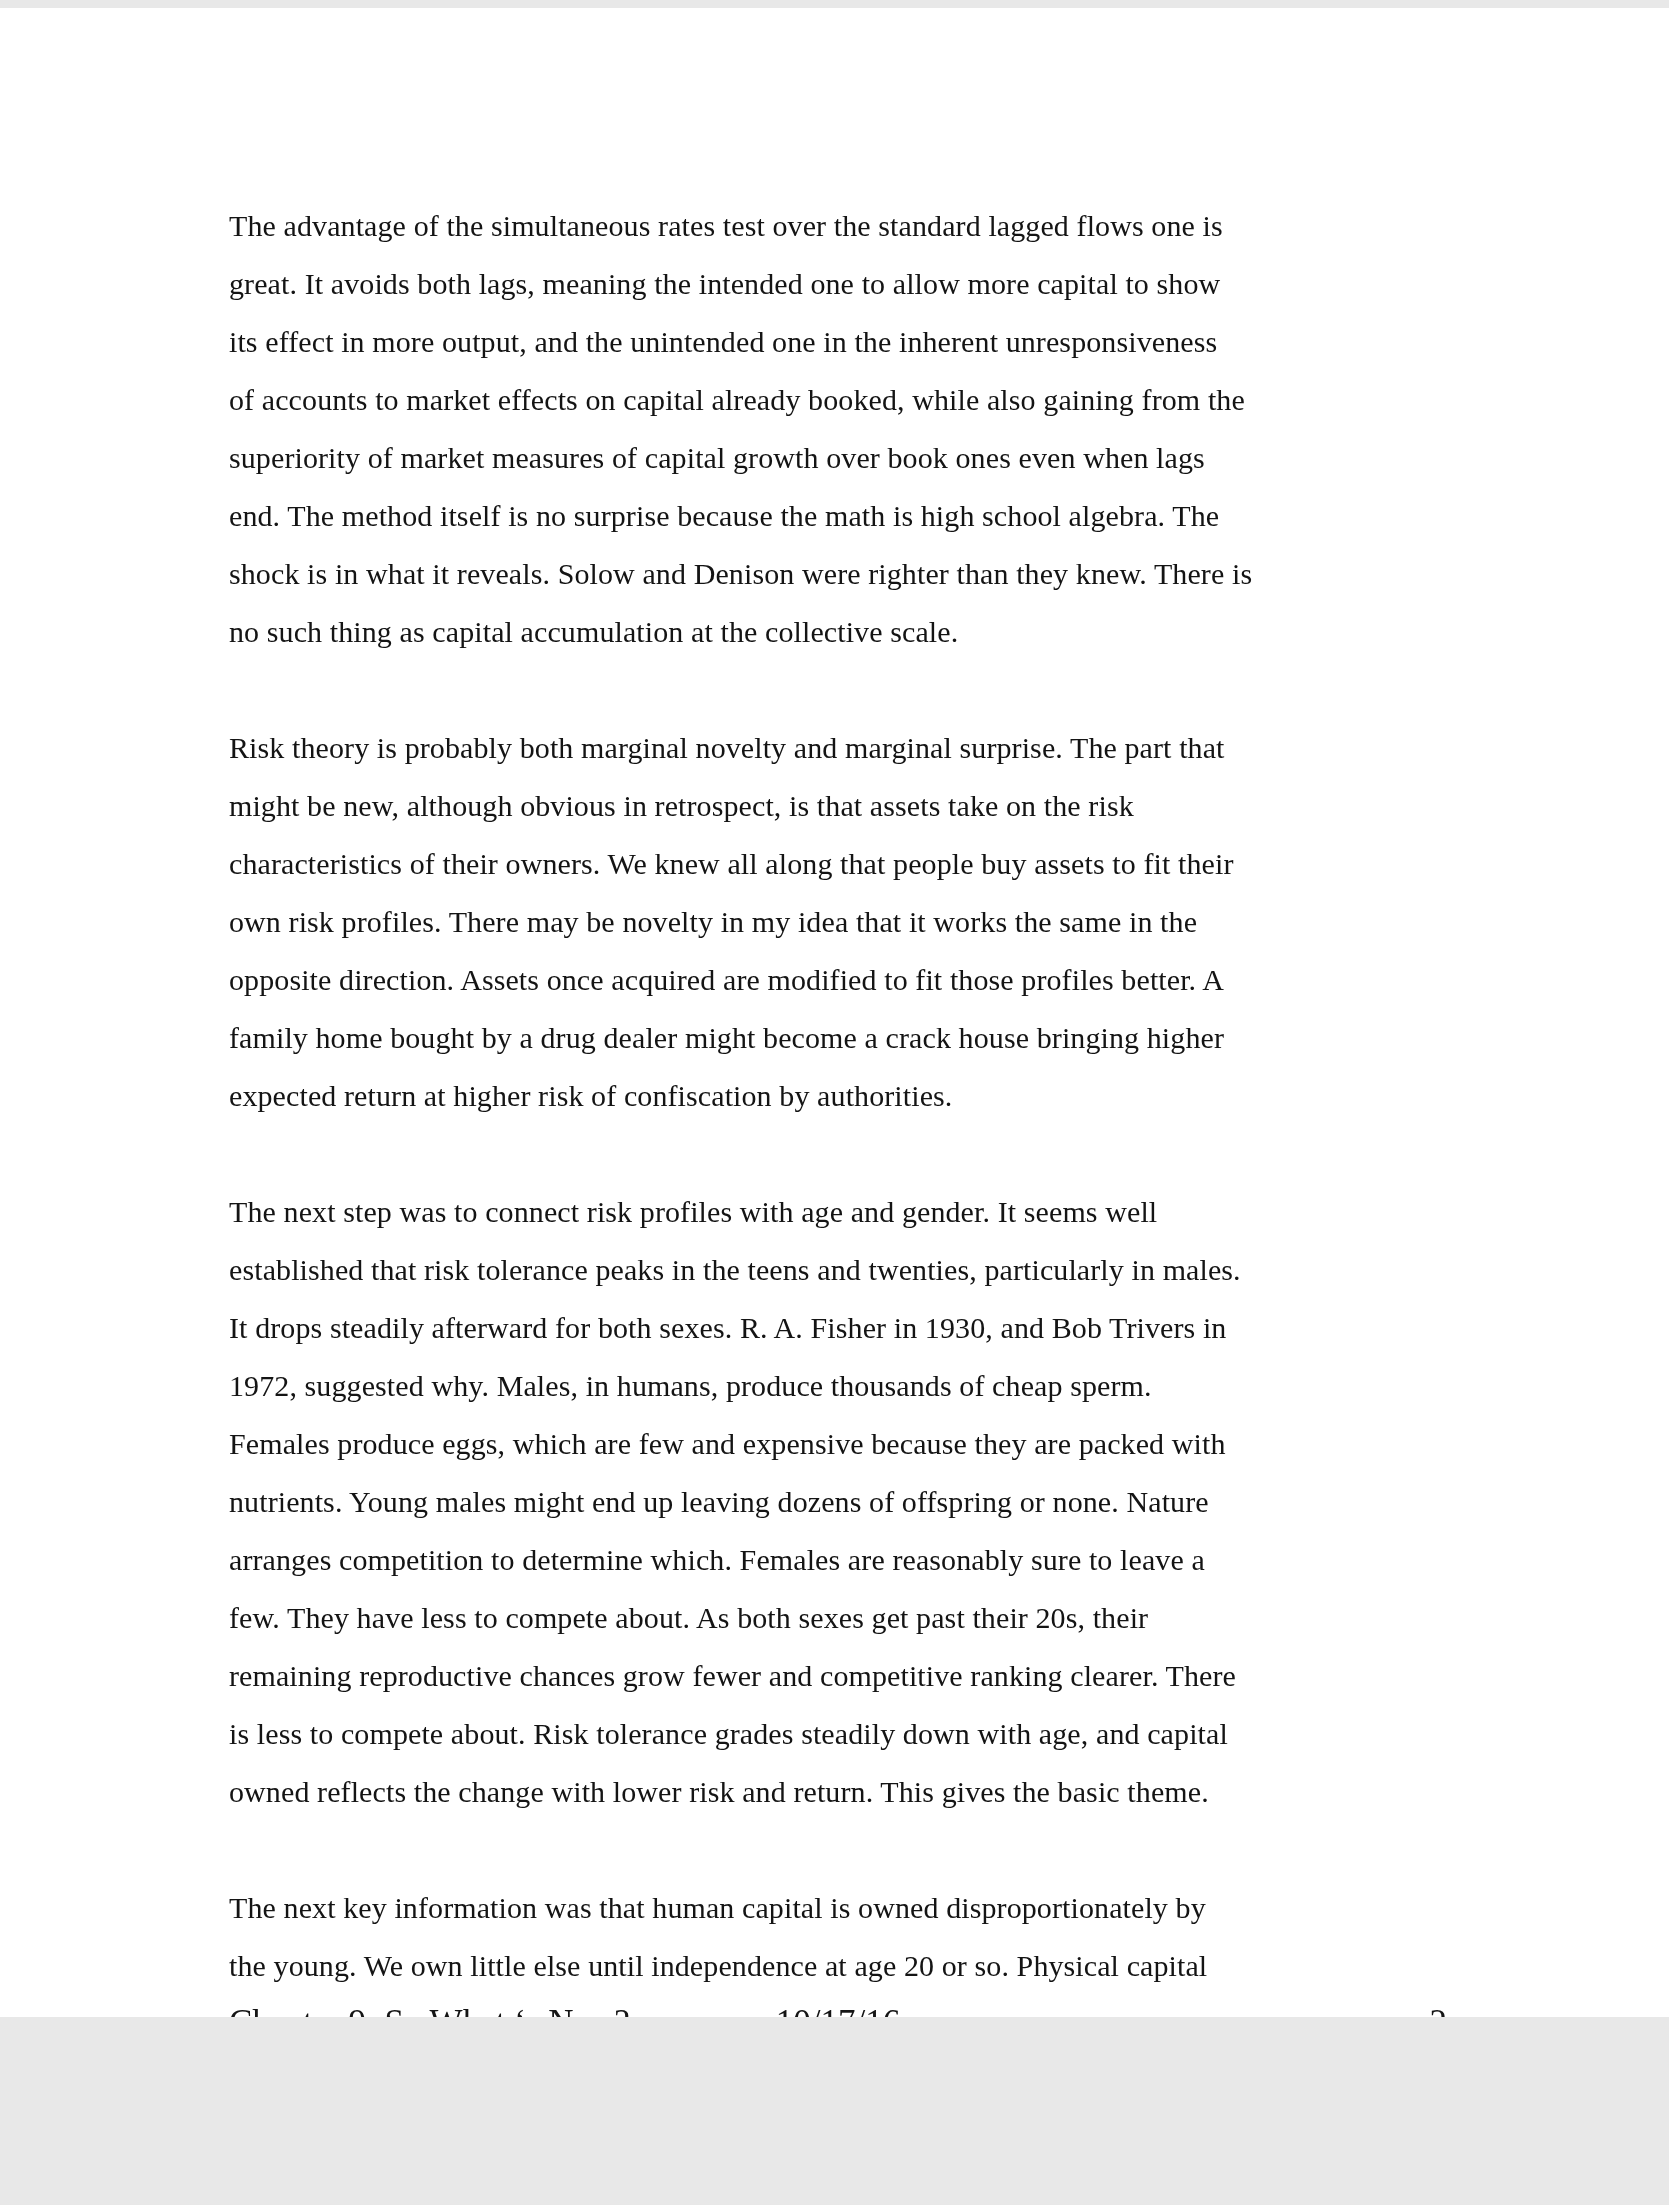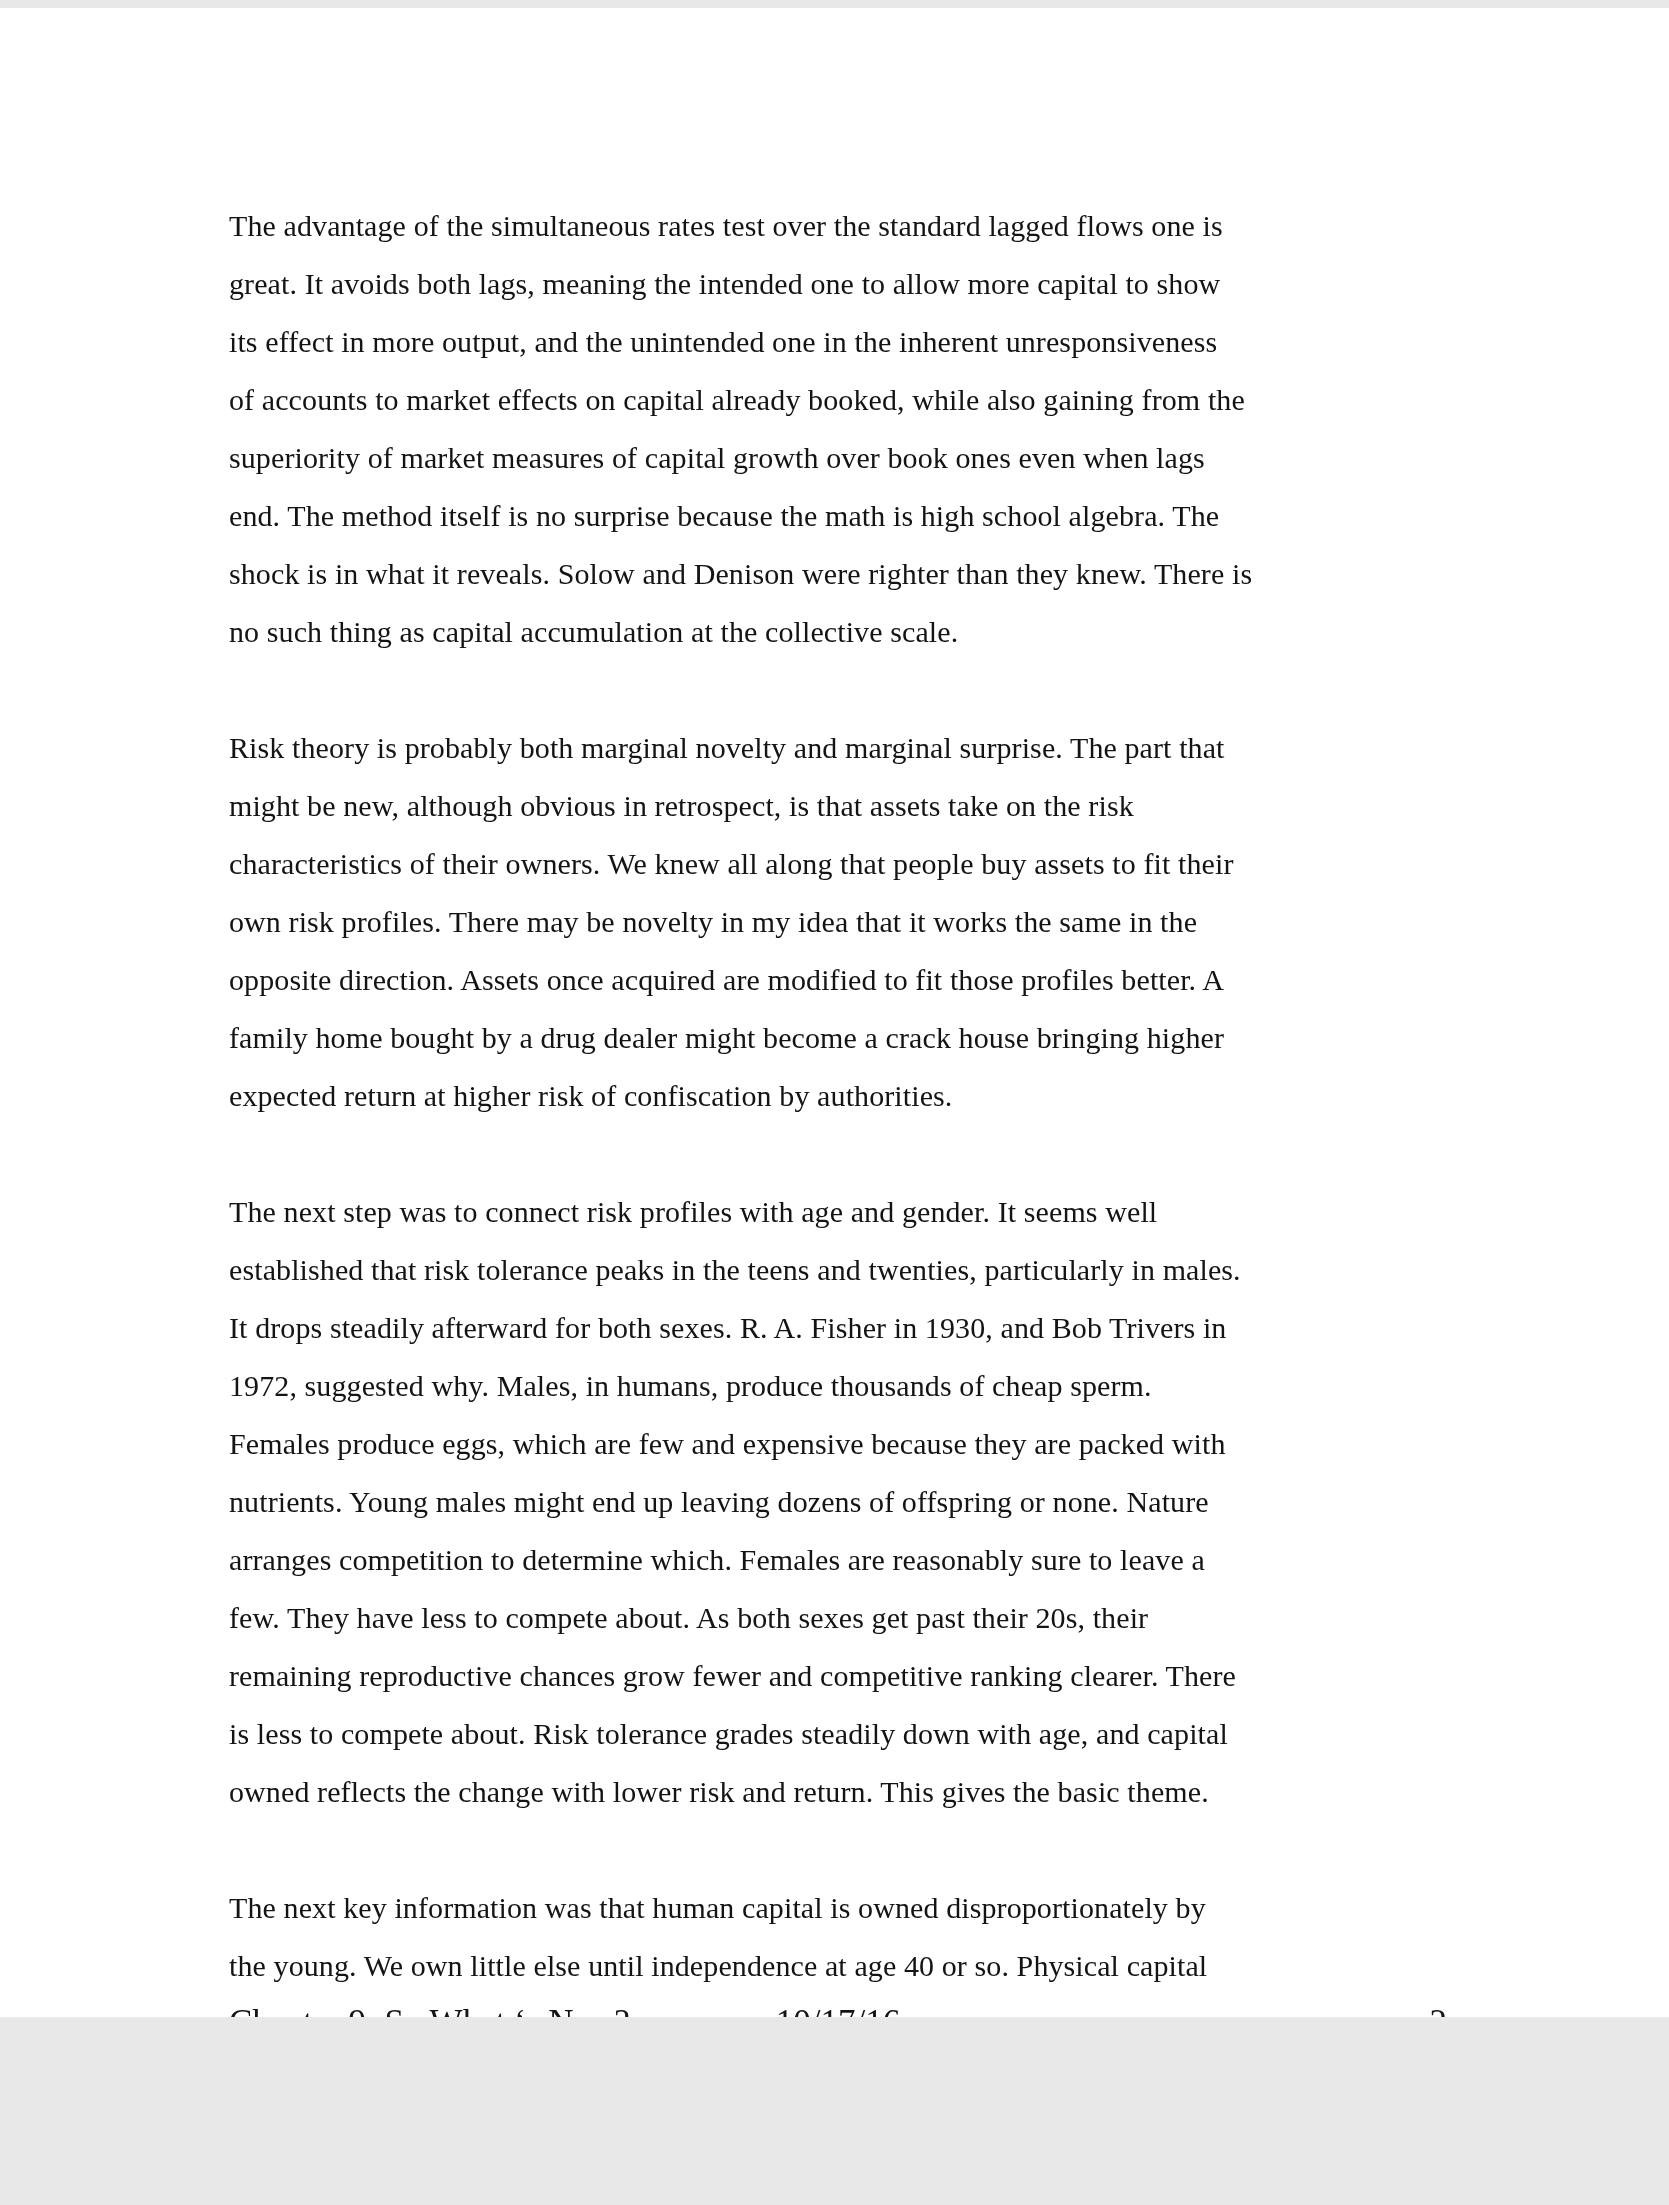--- a/index.html
+++ b/index.html
@@ -79,21 +79,21 @@
 It drops steadily afterward for both sexes. R. A. Fisher in 1930, and Bob Trivers in
 1972, suggested why. Males, in humans, produce thousands of cheap sperm.
 Females produce eggs, which are few and expensive because they are packed with
 nutrients. Young males might end up leaving dozens of offspring or none. Nature
 arranges competition to determine which. Females are reasonably sure to leave a
 few. They have less to compete about. As both sexes get past their 20s, their
 remaining reproductive chances grow fewer and competitive ranking clearer. There
 is less to compete about. Risk tolerance grades steadily down with age, and capital
 owned reflects the change with lower risk and return. This gives the basic theme.</p>
     <p>The next key information was that human capital is owned disproportionately by
-the young. We own little else until independence at age 40 or so. Physical capital</p>
+the young. We own little else until independence at age 20 or so. Physical capital</p>
   </main>
 
   <footer class="page-footer">
     <span class="footer-chapter">Chapter 9: So What ‘s New?</span>
     <span class="footer-date">10/17/16</span>
     <span class="footer-page">2</span>
   </footer>
 
   <div class="bates-stamp">HOUSE_OVERSIGHT_011118</div>
 

